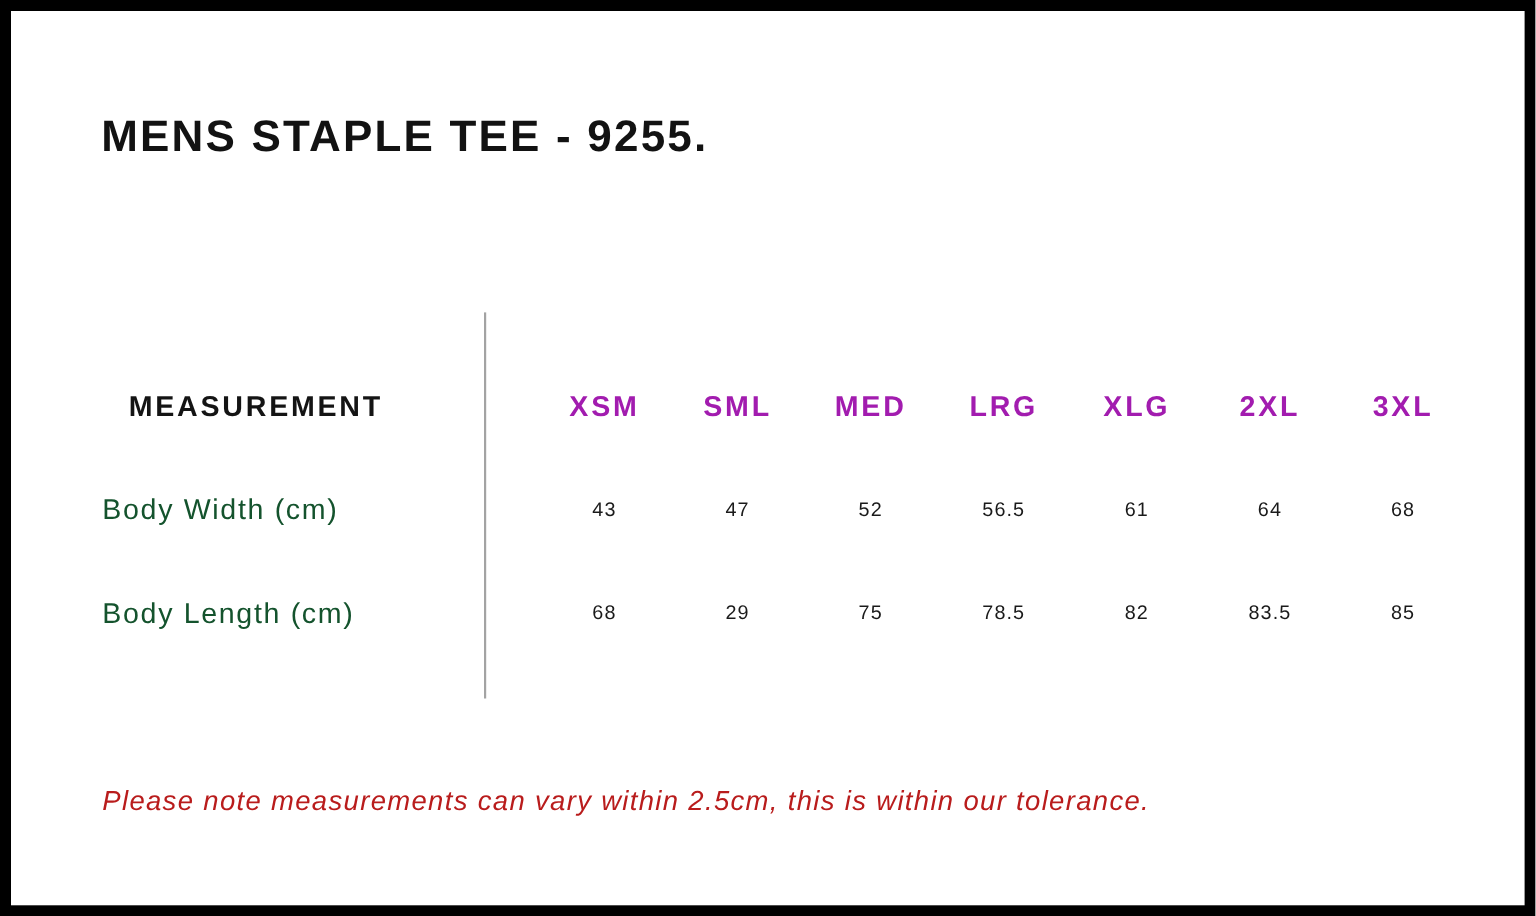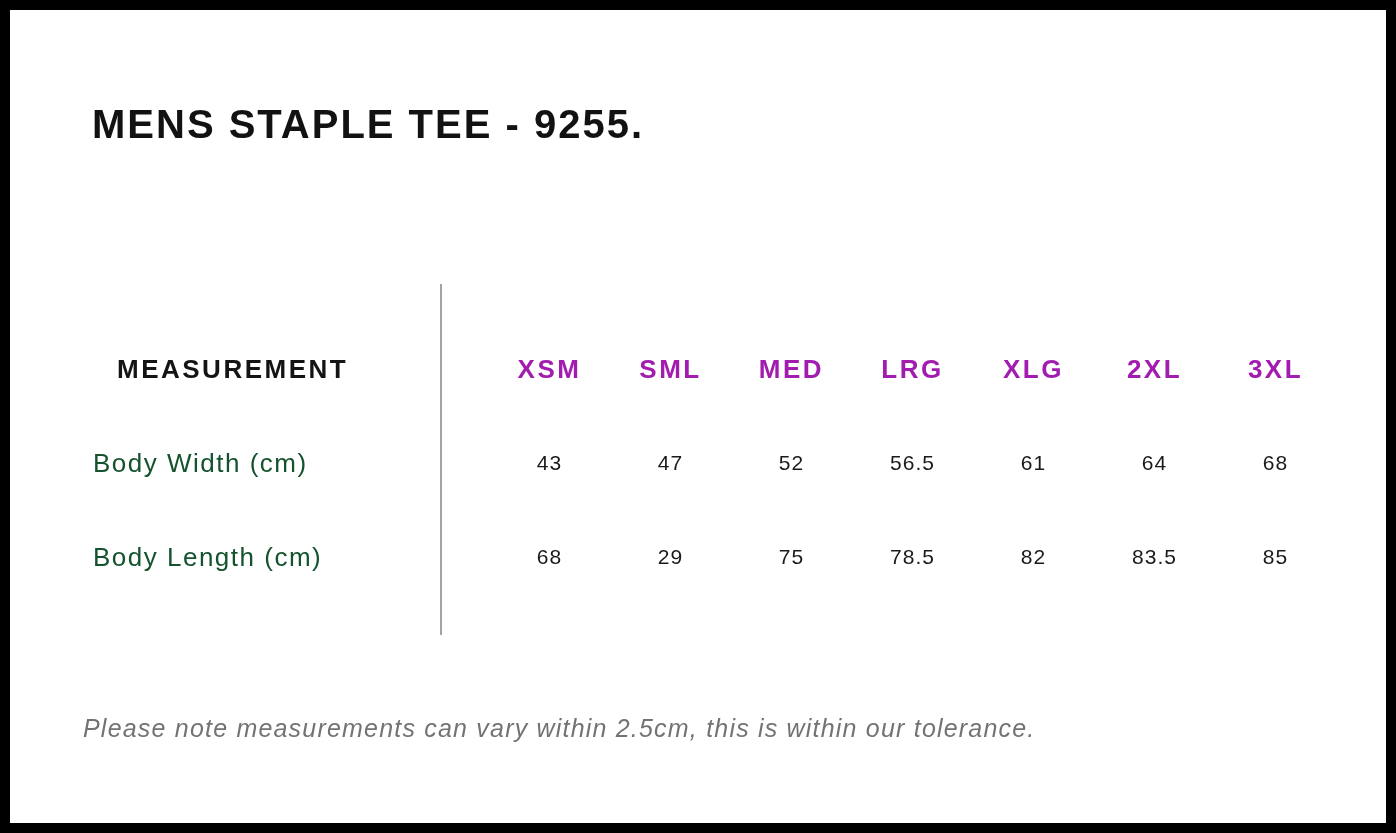--- a/index.html
+++ b/index.html
@@ -45,21 +45,21 @@
     left: 93px;
     top: 322px;
     display: grid;
     grid-template-columns: 396px repeat(7, 121px);
     grid-auto-rows: 94px;
   }
   .cell {
     display: flex;
     align-items: center;
     justify-content: center;
-    font-size: 21px;
+    font-size: 18px;
     letter-spacing: 1px;
     color: #1a1a1a;
     white-space: nowrap;
   }
   .cell.rowlabel {
     justify-content: flex-start;
     font-size: 26px;
     letter-spacing: 1.5px;
     color: #14532d;
   }
@@ -68,27 +68,27 @@
     font-size: 26px;
     letter-spacing: 2.5px;
     color: #a21caf;
   }
   .cell.header.rowlabel {
     color: #141414;
     margin-left: 24px;
   }
   .tolerance-note {
     position: absolute;
-    left: 83px;
+    left: 93px;
     top: 714px;
     margin: 0;
     font-size: 25px;
     font-style: italic;
     letter-spacing: 1.2px;
-    color: #737373;
+    color: #b91c1c;
     white-space: nowrap;
   }
 </style>
 </head>
 <body>
 
 <h1 class="page-title">MENS STAPLE TEE - 9255.</h1>
 
 <div class="v-divider"></div>
 

